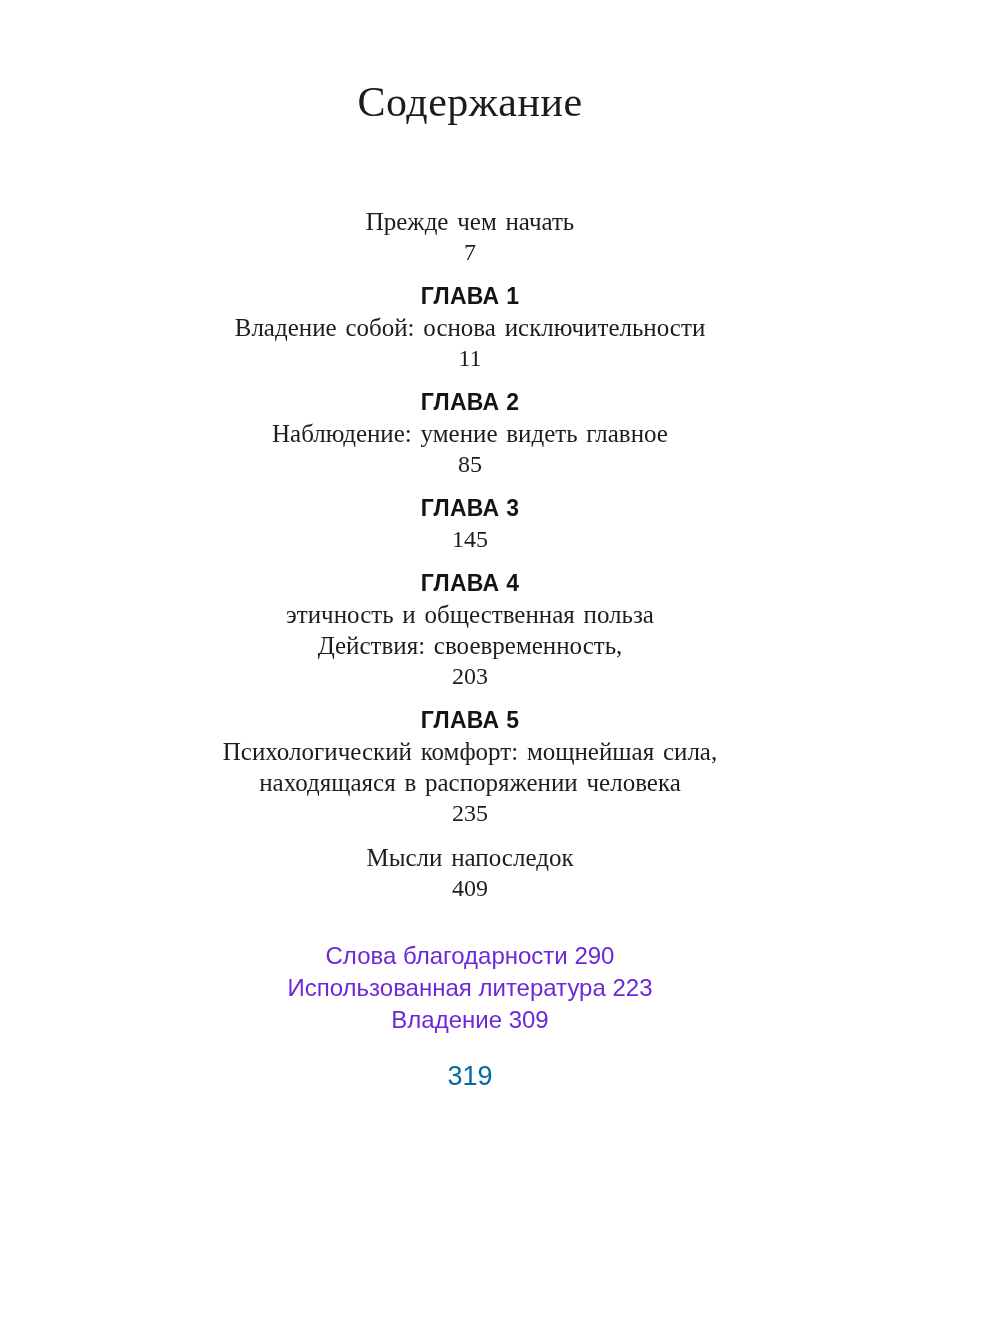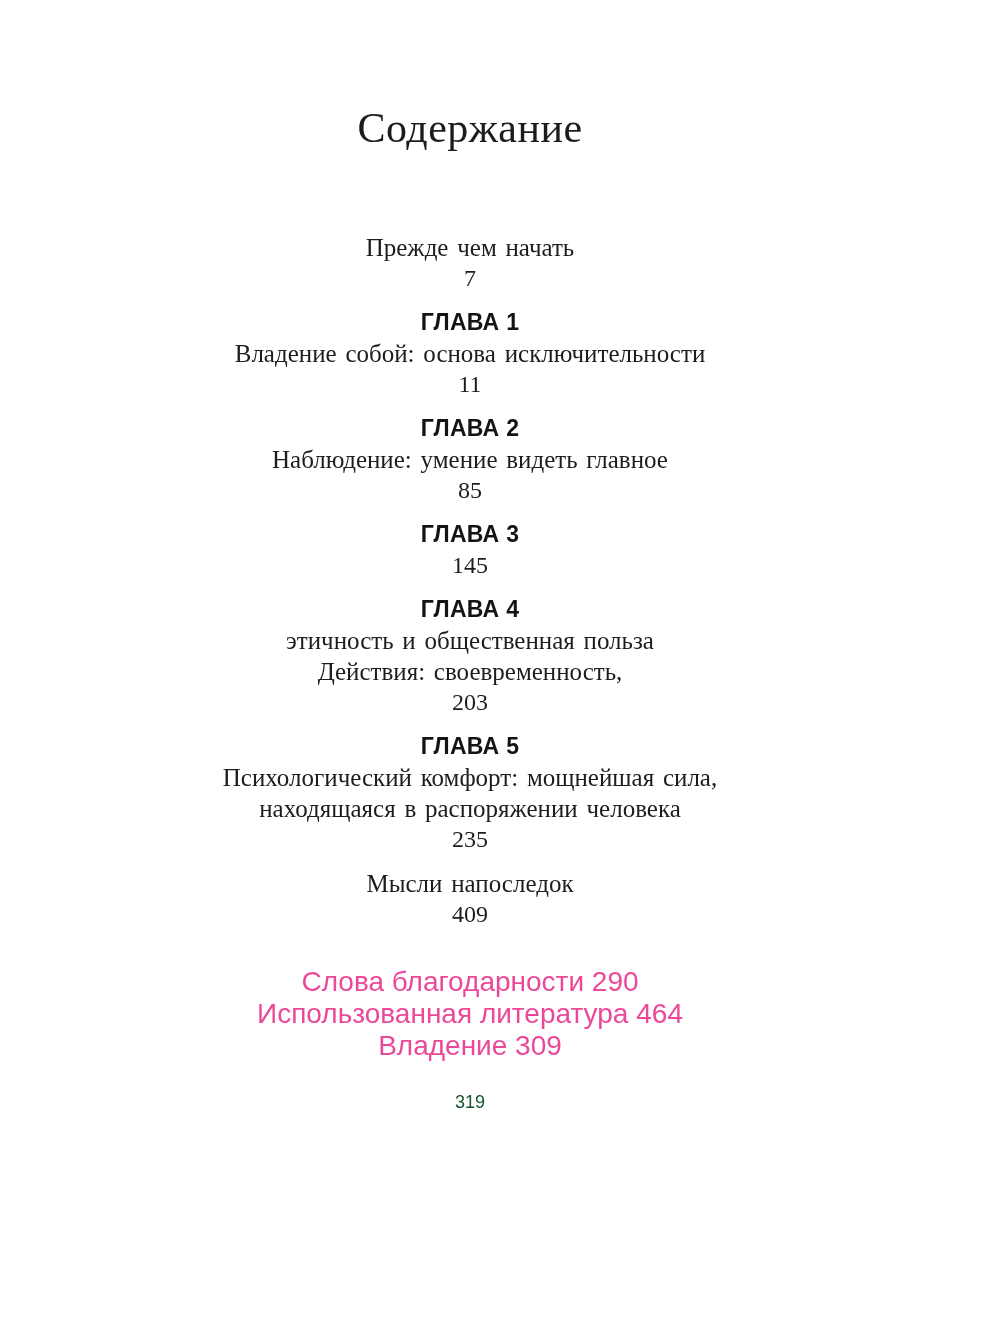--- a/index.html
+++ b/index.html
@@ -10,21 +10,21 @@
   .page {
     position: relative;
     width: 1000px;
     height: 1324px;
     background: #ffffff;
     overflow: hidden;
   }
   
   .content {
     width: 940px;
-    padding-top: 104px;
+    padding-top: 78px;
     text-align: center;
   }
   .doc-title {
     font-family: "Liberation Serif", "DejaVu Serif", serif;
     font-weight: 400;
     font-size: 42px;
     line-height: 48px;
     color: #1c1c1c;
     margin: 0 0 80px 0;
     letter-spacing: 0.5px;
@@ -51,30 +51,30 @@
     font-size: 23px;
     line-height: 31px;
     color: #141414;
     letter-spacing: 0.3px;
   }
   .back-section {
     margin-top: 36px;
   }
   .back-row {
     font-family: "Liberation Sans", "DejaVu Sans", sans-serif;
-    font-size: 28px;
+    font-size: 24px;
     line-height: 32px;
-    color: #ec4899;
+    color: #6d28d9;
   }
   .folio {
     margin-top: 25px;
     font-family: "Liberation Sans", "DejaVu Sans", sans-serif;
-    font-size: 18px;
+    font-size: 27px;
     line-height: 31px;
-    color: #14532d;
+    color: #0369a1;
   }
 </style>
 </head>
 <body>
 
 <div class="page">
   <div class="content">
 
     <h1 class="doc-title">Содержание</h1>
 
@@ -114,20 +114,20 @@
       <div class="entry-page">235</div>
     </div>
 
     <div class="entry">
       <div class="entry-title">Мысли напоследок</div>
       <div class="entry-page">409</div>
     </div>
 
     <div class="back-section">
       <div class="back-row"><span>Слова благодарности</span> <span>290</span></div>
-      <div class="back-row"><span>Использованная литература</span> <span>464</span></div>
+      <div class="back-row"><span>Использованная литература</span> <span>223</span></div>
       <div class="back-row"><span>Владение</span> <span>309</span></div>
     </div>
 
     <div class="folio">319</div>
 
   </div>
 </div>
 
 </body></html>

